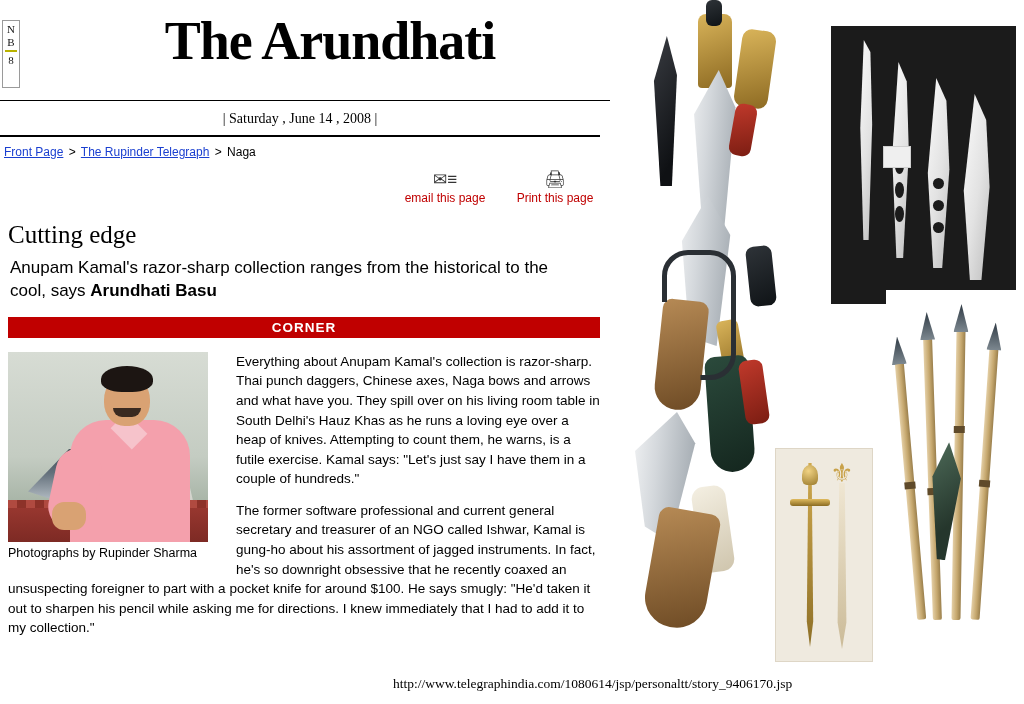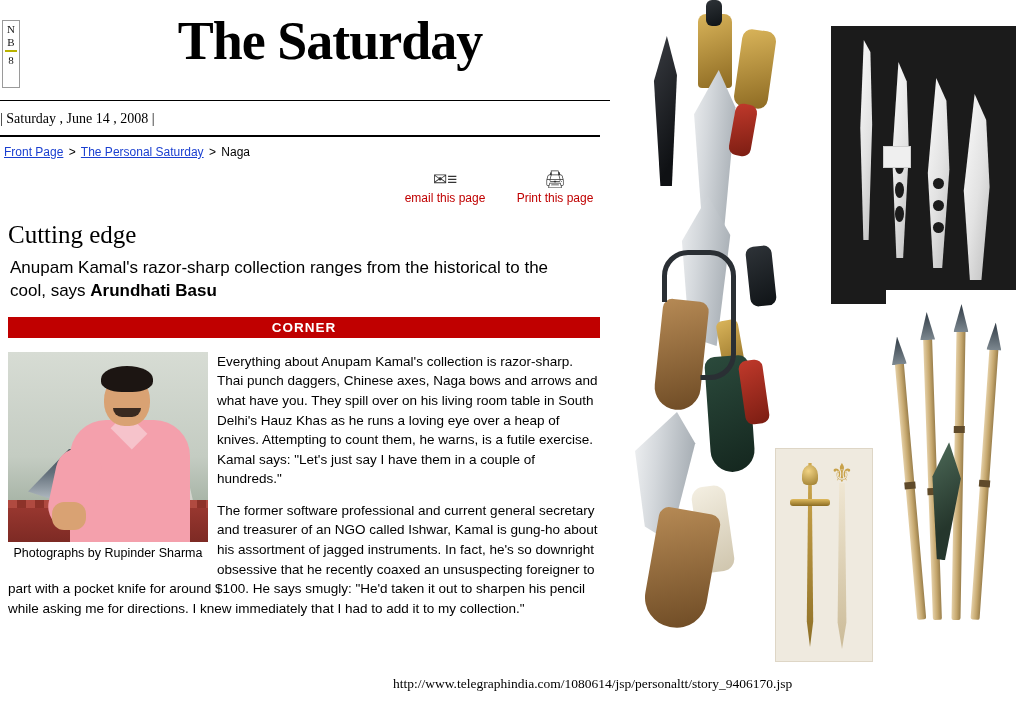--- a/index.html
+++ b/index.html
@@ -81,21 +81,21 @@
     font-family: "Liberation Serif", serif;
     font-size: 14px;
     font-weight: 700;
     font-style: italic;
     color: #b31217;
     margin-top: 4px;
     letter-spacing: 0.5px;
   }
 
   .dateline {
-    text-align: left;
+    text-align: center;
     font-family: "Liberation Serif", serif;
     font-size: 14px;
     padding: 10px 0 8px 0;
     border-bottom: 2px solid #000;
     margin: 0 0 0 0;
     width: 600px;
   }
 
   .breadcrumb {
     font-size: 12px;
@@ -165,22 +165,21 @@
     padding: 3px 0;
   }
 
   .body-wrap {
     position: relative;
     margin: 0 8px;
   }
   .photo-box {
     float: left;
     width: 200px;
-    margin: 0 9px 4px 0;
-    text-align: center;
+    margin: 0 28px 4px 0;
   }
   .photo {
     width: 200px;
     height: 190px;
     position: relative;
     overflow: hidden;
     background: linear-gradient(165deg,#cfd6cd 0%, #b9c4bb 40%, #9aa79c 100%);
   }
   
   .photo .wall { position:absolute; inset:0; background:
@@ -368,30 +367,30 @@
   <div class="article">
 
     <div class="masthead">
       <div class="nb-badge">
         <span class="nb-line">N</span>
         <span class="nb-line">B</span>
         <span class="nb-rule"></span>
         <span class="nb-line">8</span>
       </div>
       <div class="title-block">
-        <div class="paper-title">The Saturday</div>
+        <div class="paper-title">The Arundhati</div>
       </div>
     </div>
 
     <div class="dateline">|  Saturday , June 14 , 2008  |</div>
 
     <div class="breadcrumb">
       <a href="#">Front Page</a>
       <span class="sep">&gt;</span>
-      <a href="#">The Personal Saturday</a>
+      <a href="#">The Rupinder Telegraph</a>
       <span class="sep">&gt;</span>
       <span class="crumb-static">Naga</span>
     </div>
 
     <div class="actions">
       <div class="action action-email">
         <span class="glyph">✉≡</span>
         <span>email this page</span>
       </div>
       <div class="action action-print">

